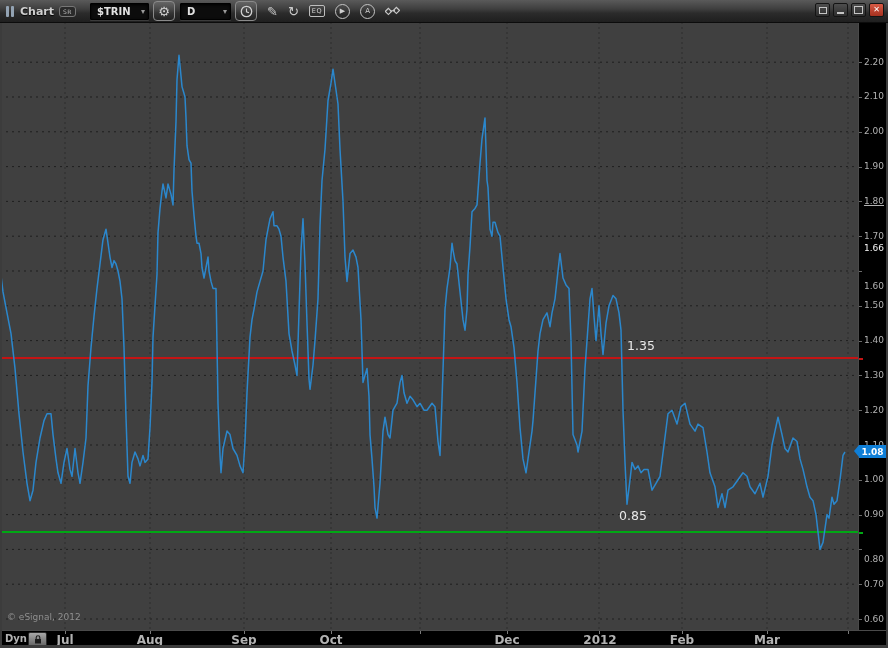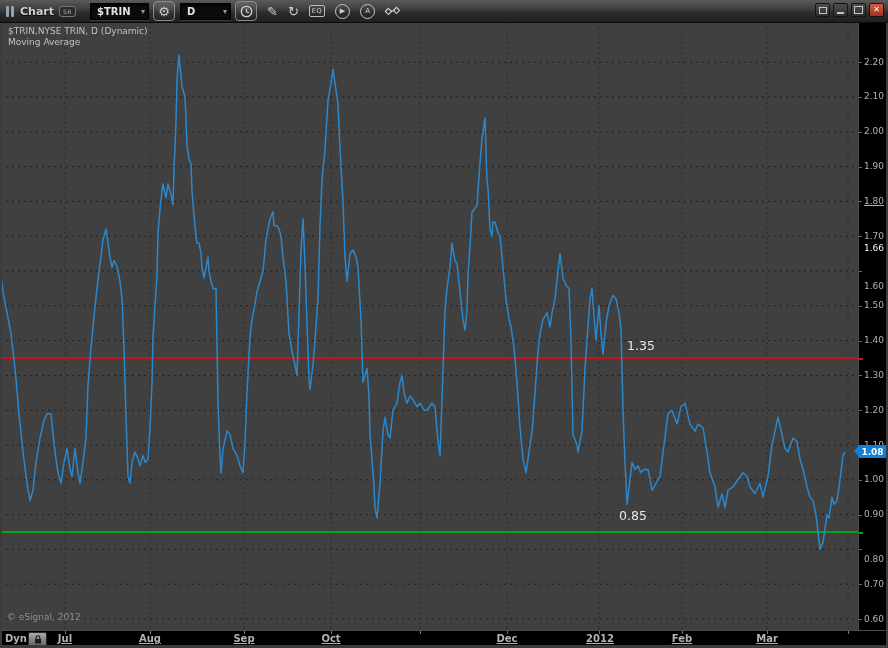--- a/index.html
+++ b/index.html
@@ -47,21 +47,21 @@
   .price-tag::before{content:"";position:absolute;left:-5px;top:1px;border:6px solid transparent;
     border-left-width:0;border-right:5px solid #0f7fd8;margin-top:-1px;}
   .ma-tag{position:absolute;left:858px;width:26px;z-index:3;color:#f2f2f2;font-size:9px;text-align:right;}
   
   .y-axis{position:absolute;left:858px;top:22px;width:30px;height:608px;background:#000;
     border-left:1px solid #4a4a4a;z-index:2;}
   .y-label{position:absolute;right:5px;color:#b2b2b2;font-size:9px;}
   .y-tick{position:absolute;left:0;width:3px;height:1px;background:#6a6a6a;}
   .x-axis{position:absolute;left:0;top:630px;width:888px;height:15px;background:#000;
     border-top:1px solid #4a4a4a;z-index:2;}
-  .x-label{position:absolute;top:2px;transform:translateX(-50%);color:#b2b2b2;font-size:10px;font-weight:bold;text-decoration:underline;}
+  .x-label{position:absolute;top:2px;transform:translateX(-50%);color:#b2b2b2;font-size:12px;font-weight:bold;}
   .x-tick{position:absolute;top:0;width:1px;height:3px;background:#7a7a7a;}
   .dyn-label{position:absolute;left:5px;top:2px;font-size:10px;font-weight:bold;color:#b2b2b2;}
   .dyn-btn{position:absolute;left:28px;top:1px;width:17px;height:13px;border:1px solid #2a2a2a;border-radius:2px;
     background:linear-gradient(#a8a8a8,#636363);display:flex;align-items:center;justify-content:center;}
   
   .frame{position:absolute;background:#3c3c3c;z-index:6;}
   .plot-wrap{position:absolute;left:0;top:22px;width:858px;height:608px;z-index:1;}
 </style>
 </head>
 <body>
@@ -165,24 +165,20 @@
         <line x1="599" y1="22" x2="599" y2="630" stroke="#2c2c2c" stroke-width="1" stroke-dasharray="2 3"></line>
         <line x1="682" y1="22" x2="682" y2="630" stroke="#2c2c2c" stroke-width="1" stroke-dasharray="2 3"></line>
         <line x1="767" y1="22" x2="767" y2="630" stroke="#2c2c2c" stroke-width="1" stroke-dasharray="2 3"></line>
         <line x1="848" y1="22" x2="848" y2="630" stroke="#2c2c2c" stroke-width="1" stroke-dasharray="2 3"></line>
         <line x1="0" y1="357.9990841966688" x2="858" y2="357.9990841966688" stroke="#c41414" stroke-width="2"></line>
         <line x1="0" y1="532.0017171312461" x2="858" y2="532.0017171312461" stroke="#00a814" stroke-width="2"></line>
         <polyline points="0,267.5 3,291.9 7,312.8 11,333.6 15,368.4 19,413.7 23,452.0 27,483.3 30,500.7 33,490.2 36,462.4 40,438.0 44,420.6 47,413.7 51,413.7 53,434.6 56,458.9 58,472.8 61,483.3 64,462.4 67,448.5 70,469.4 72,476.3 75,448.5 78,472.8 80,483.3 83,462.4 86,438.0 88,385.8 91,347.6 94,316.2 97,288.4 100,264.0 103,239.7 106,229.2 108,243.2 110,257.1 112,267.5 114,260.6 116,264.0 118,271.0 120,281.4 122,298.8 124,347.6 126,417.2 128,476.3 130,483.3 132,462.4 135,452.0 138,458.9 140,465.9 143,455.4 145,462.4 148,458.9 150,427.6 152,382.4 153,337.1 155,305.8 157,274.5 158,232.7 160,208.4 162,191.0 163,184.0 166,197.9 168,184.0 171,194.4 173,204.9 174,170.1 176,121.4 177,79.6 179,55.2 181,76.1 182,86.6 184,93.5 185,97.0 186,117.9 187,145.7 189,159.6 191,163.1 192,191.0 194,215.3 196,236.2 197,243.2 199,243.2 201,253.6 202,267.5 204,278.0 206,267.5 208,257.1 209,271.0 211,281.4 213,288.4 216,288.4 218,403.2 220,455.4 221,472.8 223,448.5 227,431.1 230,434.6 233,448.5 237,455.4 240,465.9 243,472.8 245,441.5 247,392.8 250,337.1 252,319.7 254,309.3 257,291.9 260,281.4 263,271.0 266,239.7 268,229.2 270,218.8 273,211.8 274,225.8 277,225.8 279,229.2 281,236.2 283,257.1 286,281.4 287,298.8 289,333.6 292,351.0 295,365.0 297,375.4 299,312.8 301,250.1 303,218.8 305,264.0 307,323.2 309,378.9 310,389.3 313,365.0 315,340.6 318,298.8 320,225.8 322,180.5 325,149.2 328,100.5 331,83.1 333,69.2 336,90.0 338,104.0 340,149.2 343,201.4 345,257.1 347,281.4 350,253.6 353,250.1 356,257.1 358,267.5 361,319.7 363,382.4 365,375.4 367,368.4 369,396.3 370,434.6 372,458.9 374,486.8 375,507.6 377,518.1 380,483.3 382,448.5 383,431.1 385,417.2 388,434.6 390,438.0 393,410.2 397,403.2 400,382.4 402,375.4 404,392.8 407,403.2 410,396.3 413,399.8 417,406.7 420,403.2 424,410.2 427,410.2 432,403.2 435,406.7 438,441.5 440,455.4 442,399.8 444,340.6 445,309.3 447,288.4 450,267.5 452,243.2 453,250.1 455,260.6 457,264.0 460,291.9 463,319.7 465,330.2 467,309.3 468,274.5 470,246.6 472,211.8 475,208.4 477,204.9 480,163.1 482,138.8 485,117.9 486,149.2 487,180.5 488,187.5 490,229.2 492,236.2 493,222.3 495,222.3 498,232.7 500,236.2 502,257.1 504,278.0 506,298.8 509,319.7 511,326.7 514,347.6 517,382.4 520,427.6 523,458.9 526,472.8 528,458.9 532,431.1 533,420.6 537,365.0 538,351.0 540,333.6 543,319.7 547,312.8 550,326.7 552,312.8 555,298.8 558,271.0 560,253.6 563,278.0 566,284.9 569,288.4 571,340.6 573,434.6 577,445.0 578,452.0 582,431.1 585,368.4 588,326.7 590,298.8 592,288.4 594,316.2 596,340.6 599,305.8 601,333.6 603,354.5 606,323.2 609,305.8 613,295.4 616,298.8 619,312.8 621,330.2 623,410.2 625,462.4 627,504.2 630,479.8 632,462.4 635,469.4 638,465.9 641,472.8 644,469.4 648,469.4 652,490.2 656,483.3 660,476.3 664,445.0 668,413.7 672,410.2 677,424.1 681,406.7 685,403.2 690,424.1 695,431.1 698,424.1 703,427.6 707,452.0 710,472.8 715,486.8 718,507.6 722,493.7 725,507.6 728,490.2 733,486.8 738,479.8 743,472.8 747,476.3 750,486.8 755,493.7 760,483.3 763,497.2 768,476.3 772,445.0 778,417.2 782,434.6 785,448.5 788,452.0 793,438.0 797,441.5 800,458.9 803,469.4 807,486.8 810,497.2 813,500.7 816,514.6 820,549.4 823,542.4 827,514.6 829,518.1 832,497.2 834,504.2 837,500.7 840,479.8 843,455.4 845,452.0" fill="none" stroke="#2b87cc" stroke-width="1.5" stroke-linejoin="round"></polyline>
       </svg>
   </div>
 
-  <div class="overlay-title">
-    <div>$TRIN,NYSE TRIN, D (Dynamic)</div>
-    <div>Moving Average</div>
-  </div>
 
   <div class="hline-label" id="hline-label-0" style="left: 627px; top: 338px;">1.35</div>
   <div class="hline-label" id="hline-label-1" style="left: 619px; top: 508px;">0.85</div>
 
   <div class="copyright">© eSignal, 2012</div>
 
   <div class="y-axis" id="y-axis">
       <div class="y-label" style="top: 591.503px; color: rgb(178, 178, 178);">0.60</div>
       <div class="y-tick" style="top: 597.003px;"></div>
       <div class="y-label" style="top: 556.703px; color: rgb(178, 178, 178);">0.70</div>

